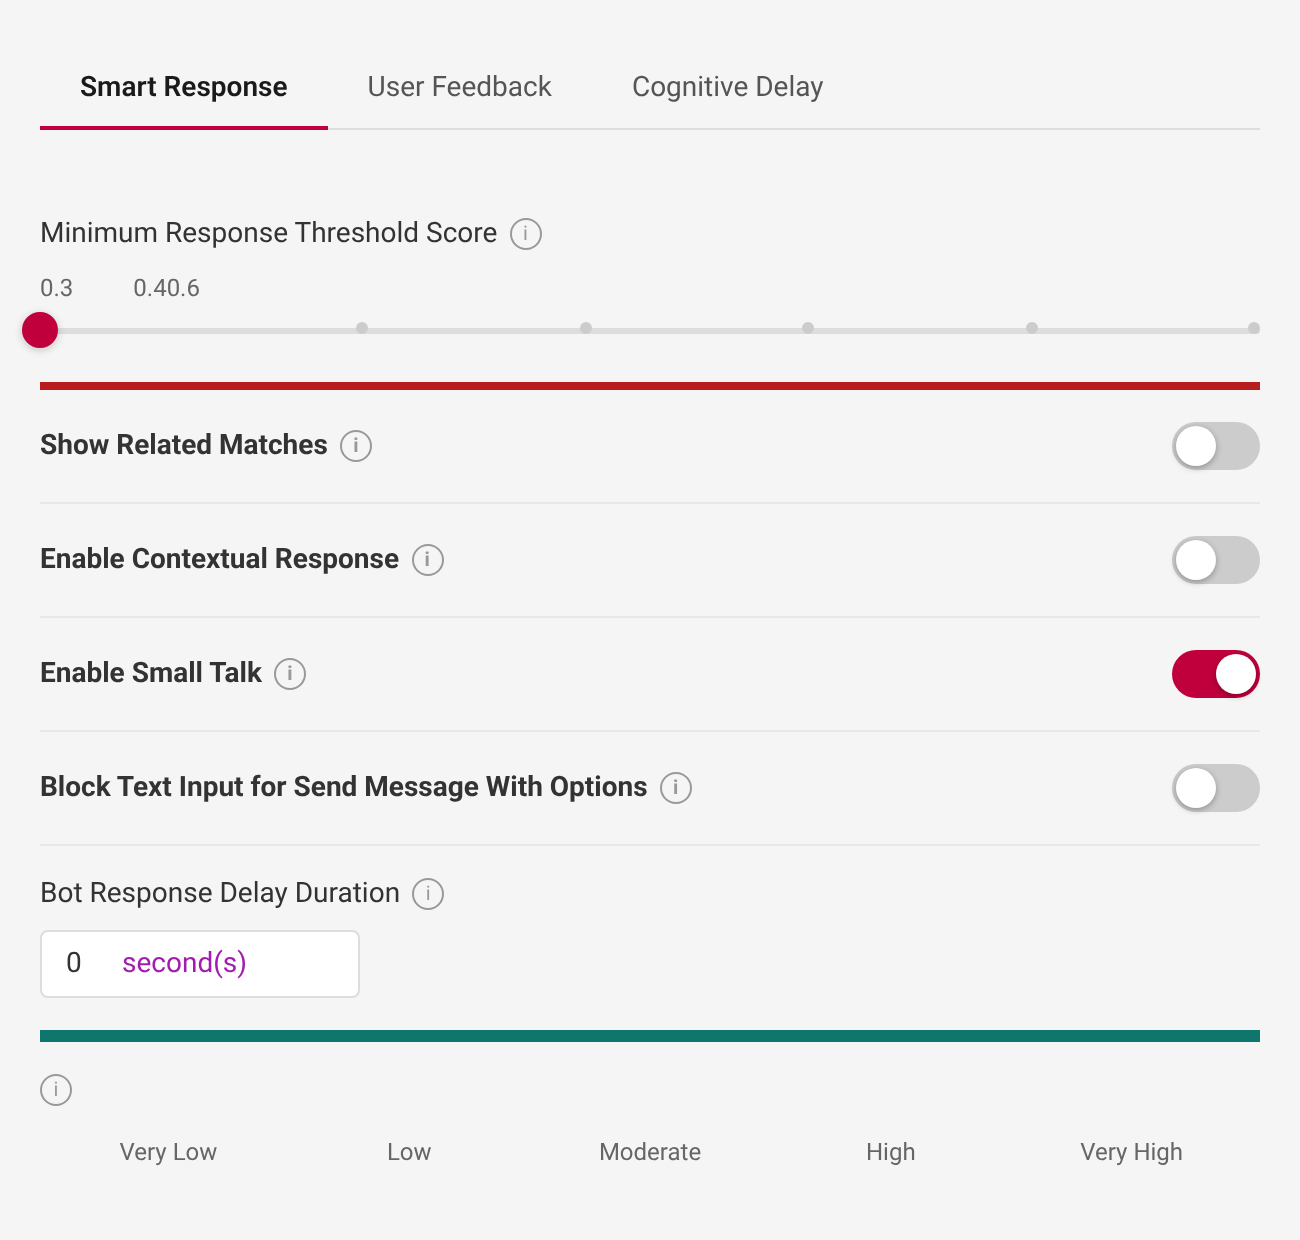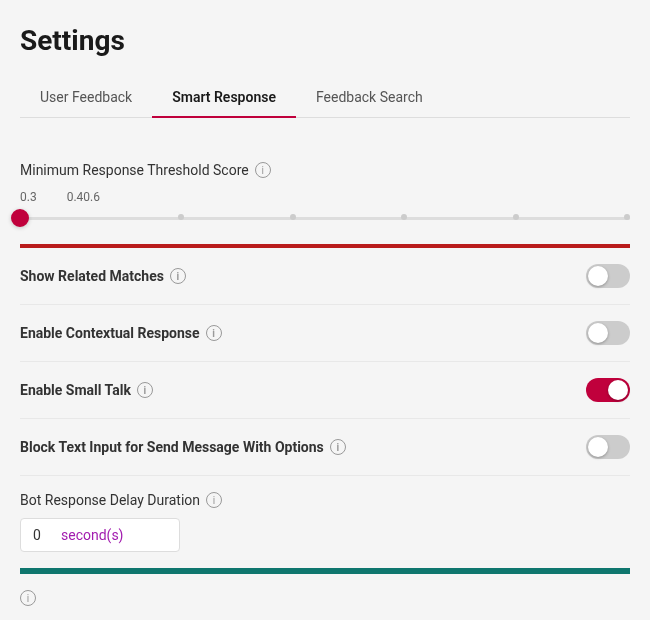--- a/index.html
+++ b/index.html
@@ -250,31 +250,30 @@
       font-size: 12px;
       color: #666;
       text-align: center;
       flex: 1;
     }
   </style>
 </head>
 <body>
 
 <div class="page-container">
-  <h1 class="page-title">Settings</h1>
 
   <div class="tabs-bar">
+    <div class="tab-item active">
+      <span>Smart Response</span>
+    </div>
     <div class="tab-item">
       <span>User Feedback</span>
     </div>
-    <div class="tab-item active">
-      <span>Smart Response</span>
-    </div>
     <div class="tab-item">
-      <span>Feedback Search</span>
+      <span>Cognitive Delay</span>
     </div>
   </div>
 
   <div class="slider-section">
     <div class="slider-section-label">
       <span>Minimum Response Threshold Score</span>
       <span class="info-icon">i</span>
     </div>
     <div class="slider-ticks">
       <span class="slider-tick-label">0.3</span>

